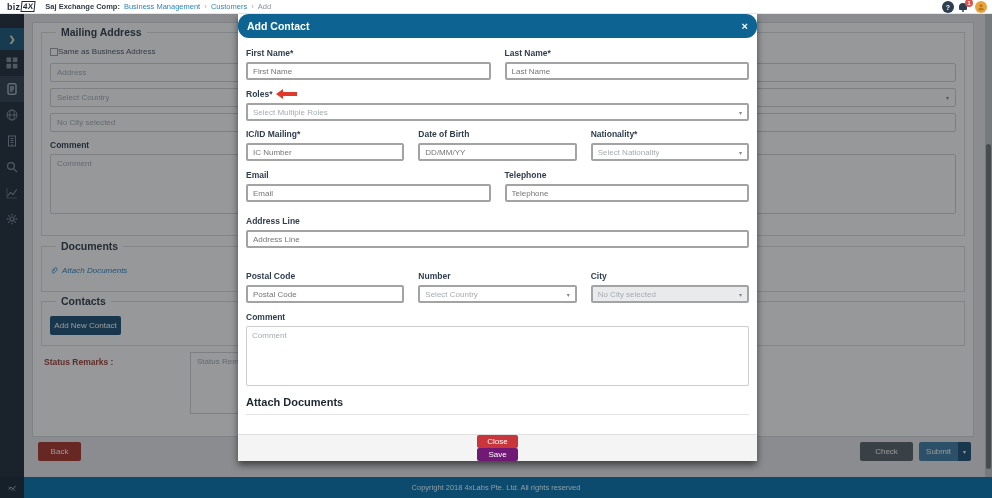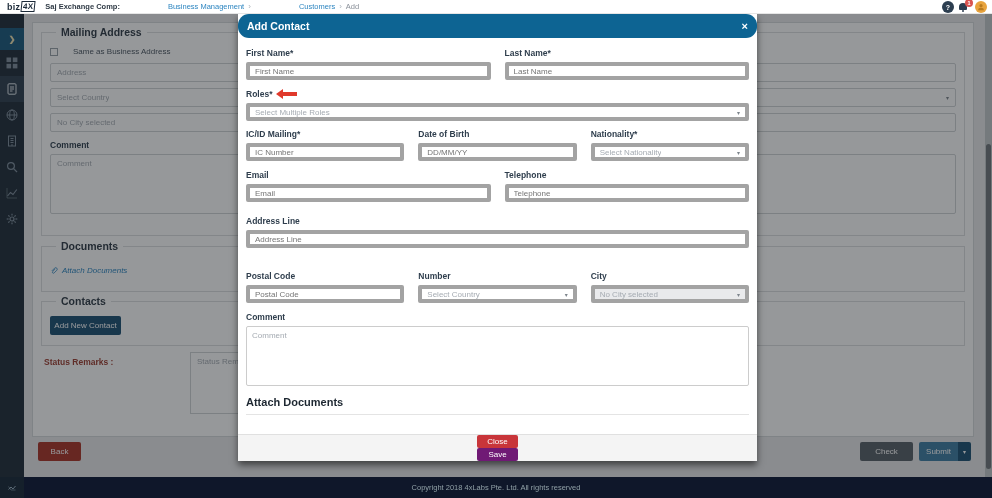--- a/index.html
+++ b/index.html
@@ -7,21 +7,21 @@
   .screen { position:relative; width:992px; height:498px; background:#e9eaec; overflow:hidden;
             font-family:"Liberation Sans", sans-serif; }
 
   
   .topbar { position:absolute; left:0; top:0; width:100%; height:14px; background:#ffffff;
             display:flex; align-items:center; padding-left:7px; z-index:60; border-bottom:1px solid #e6e6e6;}
   .logo { display:flex; align-items:center; font-weight:bold; font-size:9px; color:#1c2a38; letter-spacing:.2px;}
   .logo .boxed { border:1px solid #1c2a38; padding:0 1px; margin-left:1px; transform:skewX(-6deg); font-size:8px; }
   .crumb { margin-left:10px; font-size:7.5px; color:#4a5560; display:flex; gap:4px; align-items:center; white-space:nowrap;}
   .crumb .company { font-weight:bold; color:#2f3a45; }
-  .crumb a { color:#2e86c1; text-decoration:none;margin-left:44px; }
+  .crumb a { color:#2e86c1; text-decoration:none; }
   .crumb .sep { color:#aab2b9; font-size:8px; }
   .crumb .current { color:#8a9099; }
   .top-icons { position:absolute; right:5px; top:1px; display:flex; gap:4px; align-items:center; }
   .circle-ic { width:12px; height:12px; border-radius:50%; display:flex; align-items:center; justify-content:center;
                font-size:7px; font-weight:bold; }
   .help { background:#2c3e50; color:#fff; }
   .bell-wrap { position:relative; width:13px; height:12px; }
   .bell { position:absolute; left:1px; top:2px; width:8px; height:7px; background:#2c3e50;
           border-radius:4px 4px 1px 1px; }
   .bell:after { content:""; position:absolute; left:3px; bottom:-2px; width:2px; height:2px; background:#2c3e50; border-radius:50%; }
@@ -38,21 +38,21 @@
   .sb-item.active { background:#2c3d4d; color:#dfe6ec; }
   .sb-item svg { display:block; }
 
   
   .page-card { position:absolute; left:32px; top:22px; width:942px; height:415px; background:#fff;
                border:1px solid #d6d9db; z-index:10; }
   .fieldset { position:absolute; border:1px solid #dcdfe1; }
   .legend { position:absolute; top:-7px; left:14px; background:#fff; padding:0 5px; font-size:10.5px;
             font-weight:bold; color:#2f3a45; white-space:nowrap;}
   .fs-mailing { left:8px; top:9px; width:924px; height:204px; padding:12px 8px 8px 8px; }
-  .chk-row { display:flex; align-items:center; gap:15px; font-size:8px; color:#4a5560; margin:2px 0 7px 0;}
+  .chk-row { display:flex; align-items:center; gap:0; font-size:8px; color:#4a5560; margin:2px 0 7px 0;}
   .cb { width:8px; height:8px; border:1px solid #98a0a8; background:#fff; display:inline-block; }
   .pg-input, .pg-select { width:100%; height:19px; border:1px solid #cfd3d6; border-radius:2px; background:#fff;
             font-size:8px; color:#a5abb2; padding:0 6px; margin-bottom:6px; display:flex; align-items:center; font-family:"Liberation Sans", sans-serif;}
   input.pg-input::placeholder, textarea::placeholder { color:#a5abb2; opacity:1; }
   .pg-select { justify-content:space-between; }
   .caret { color:#7e868d; font-size:6px; }
   .pg-label { font-size:8.5px; font-weight:bold; color:#2f3e4d; margin:8px 0 4px 0; display:block;}
   .pg-textarea { width:100%; height:60px; border:1px solid #cfd3d6; border-radius:2px; font-size:8px;
                  padding:4px 6px; resize:none; font-family:"Liberation Sans", sans-serif; color:#555;}
   .fs-docs { left:8px; top:223px; width:924px; height:46px; padding:14px 8px 0 8px;}
@@ -82,42 +82,42 @@
   
   .modal { position:absolute; left:238px; top:14px; width:519px; height:447px; background:#fff; z-index:50;
            box-shadow:0 4px 7px rgba(0,0,0,0.55); }
   .modal-header { height:24px; background:#0d6493; display:flex; align-items:center; padding:0 9px;border-radius:11px; }
   .modal-title { color:#fff; font-size:10.5px; font-weight:bold; }
   .modal-close { margin-left:auto; color:#fff; font-size:11px; font-weight:bold; cursor:pointer; line-height:1;}
   .modal-body { padding:10px 8px 0 8px; }
   .m-row { display:flex; gap:14px; margin-bottom:9px; }
   .m-col { flex:1; min-width:0; }
   .m-label { display:block; font-size:8.5px; font-weight:bold; color:#2f3e4d; margin-bottom:4px; white-space:nowrap;}
-  .m-input, .m-select { width:100%; height:18px; border:4px solid #a3a3a3; border-radius:2px; font-size:8px;
+  .m-input, .m-select { width:100%; height:18px; border:2px solid #a3a3a3; border-radius:2px; font-size:8px;
            padding:0 5px; color:#555; background:#fff; display:flex; align-items:center; font-family:"Liberation Sans", sans-serif;}
   .m-select { justify-content:space-between; color:#a5abb2; }
   .m-select.disabled { background:#e9eaec; }
   .ph { color:#a5abb2; overflow:hidden; white-space:nowrap; }
   .m-textarea { width:100%; height:60px; border:1px solid #ccc; border-radius:2px; font-size:8px; padding:4px 5px;
                 resize:none; font-family:"Liberation Sans", sans-serif; color:#555;}
   .attach-head { font-size:11px; font-weight:bold; color:#1d2731; margin:4px 0 6px 0; }
   .m-hr { border:none; border-top:1px solid #e4e4e4; }
   .m-attach-row { margin-top:13px; }
   .modal-footer { position:absolute; left:0; bottom:0; width:100%; height:27px; background:#f4f4f4;
                   border-top:1px solid #e0e0e0; display:flex; align-items:center; justify-content:space-between;
                   padding:0 8px;flex-direction:column; }
   .btn-close { width:41px; height:18px; background:#c8353a; }
   .btn-save { width:41px; height:18px; background:#701a75; }
   .red-arrow { position:relative; display:inline-block; width:15px; height:4px; background:#e0392b;
                margin-left:10px; vertical-align:1px;}
   .red-arrow:before { content:""; position:absolute; left:-6px; top:-3px; width:0; height:0;
                border-right:7px solid #e0392b; border-top:5px solid transparent; border-bottom:5px solid transparent;}
 
   
-  .footer { position:absolute; left:0; bottom:0; width:100%; height:21px; background:#0f172a; z-index:60;
+  .footer { position:absolute; left:0; bottom:0; width:100%; height:21px; background:#0c4a6e; z-index:60;
             display:flex; align-items:center; justify-content:center; font-size:7.5px; color:#90a0a6;}
   .footer-logo-cell { position:absolute; left:0; bottom:0; width:24px; height:21px; background:#15202b;
             display:flex; align-items:center; justify-content:center; z-index:61; color:#5c6b77;}
 </style>
 </head>
 <body>
 
 <div class="screen">
 
   <div class="topbar">

